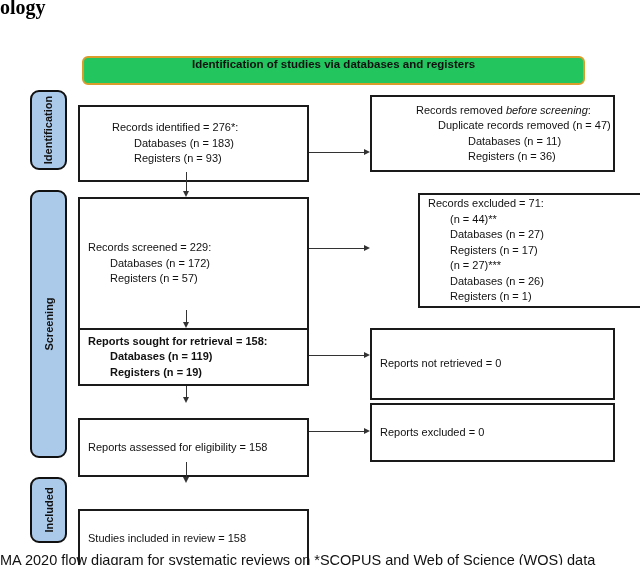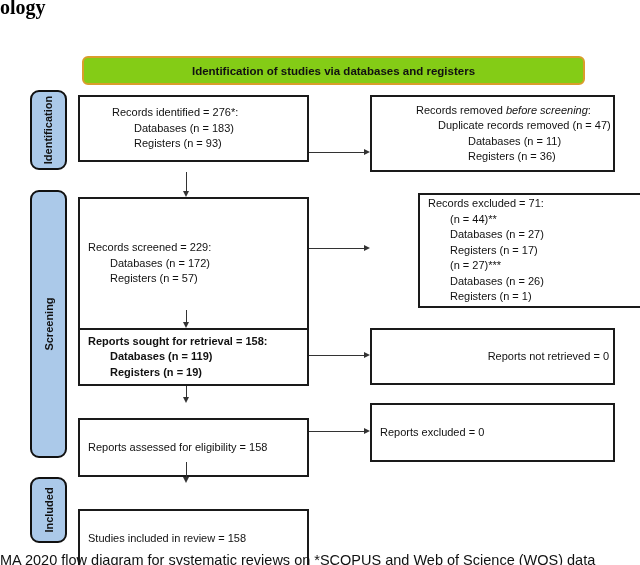--- a/index.html
+++ b/index.html
@@ -8,22 +8,22 @@
     overflow:hidden;font-family:"Liberation Sans",sans-serif;color:#111;
   }
   
   .heading{
     position:absolute;left:0;top:-4px;
     font-family:"Liberation Serif",serif;font-weight:bold;font-size:20px;color:#000;
   }
   
   .banner{
     position:absolute;left:82px;top:56px;width:503px;height:29px;
-    background:#84cc16;border:2px solid #DA9D2B;border-radius:6px;
-    box-sizing:border-box;display:flex;align-items:center;justify-content:center;
+    background:#22c55e;border:2px solid #DA9D2B;border-radius:6px;
+    box-sizing:border-box;display:flex;justify-content:center;
     font-weight:bold;font-size:11.5px;color:#111;
   }
   
   .side-label{
     position:absolute;left:30px;width:37px;background:#ABC9E9;
     border:2px solid #111;border-radius:9px;box-sizing:border-box;
     display:flex;align-items:center;justify-content:center;
   }
   .side-label span{
     transform:rotate(-90deg);white-space:nowrap;
@@ -35,28 +35,28 @@
   
   .fbox{
     position:absolute;background:#fff;border:2px solid #1a1a1a;box-sizing:border-box;
     display:flex;flex-direction:column;justify-content:center;
     padding-left:8px;padding-right:4px;font-size:11px;
   }
   .box-line{line-height:15.5px;white-space:nowrap;}
   .box-line em{font-style:italic;}
   .ind1{padding-left:22px;}
   .ind2{padding-left:52px;}
-  #box-identified{left:78px;top:95px;width:231px;height:67px;padding-left:32px;}
+  #box-identified{left:78px;top:105px;width:231px;height:77px;padding-left:32px;}
   #box-screened{left:78px;top:197px;width:231px;height:133px;}
   #box-sought{left:78px;top:328px;width:231px;height:58px;font-weight:bold;}
   #box-assessed{left:78px;top:403px;width:231px;height:59px;margin-top:15px;}
   #box-included{left:78px;top:509px;width:231px;height:59px;}
   #box-removed{left:370px;top:95px;width:245px;height:77px;padding-left:44px;}
   #box-excluded{left:370px;top:193px;width:245px;height:115px;margin-left:48px;}
-  #box-notretrieved{left:370px;top:328px;width:245px;height:57px;text-align:right;}
+  #box-notretrieved{left:370px;top:328px;width:245px;height:72px;}
   #box-reportsexcluded{left:370px;top:403px;width:245px;height:59px;}
   
   .v-arrow{position:absolute;width:0;border-left:1.5px solid #333;}
   .v-arrow::after{
     content:"";position:absolute;bottom:-6px;left:-4.2px;
     border-left:3.5px solid transparent;border-right:3.5px solid transparent;
     border-top:6px solid #333;
   }
   #va1{left:186px;top:172px;height:19px;}
   #va2{left:186px;top:310px;height:12px;}

